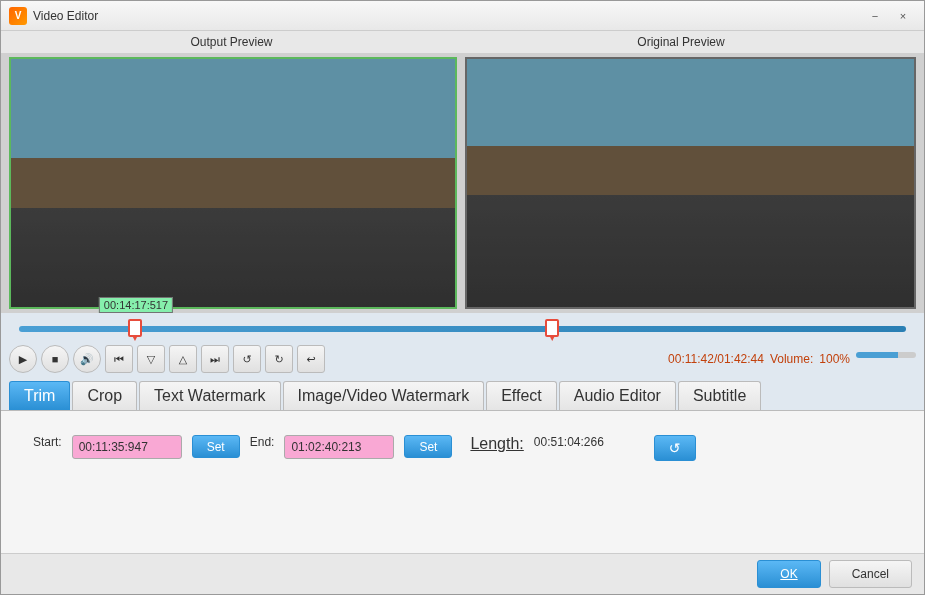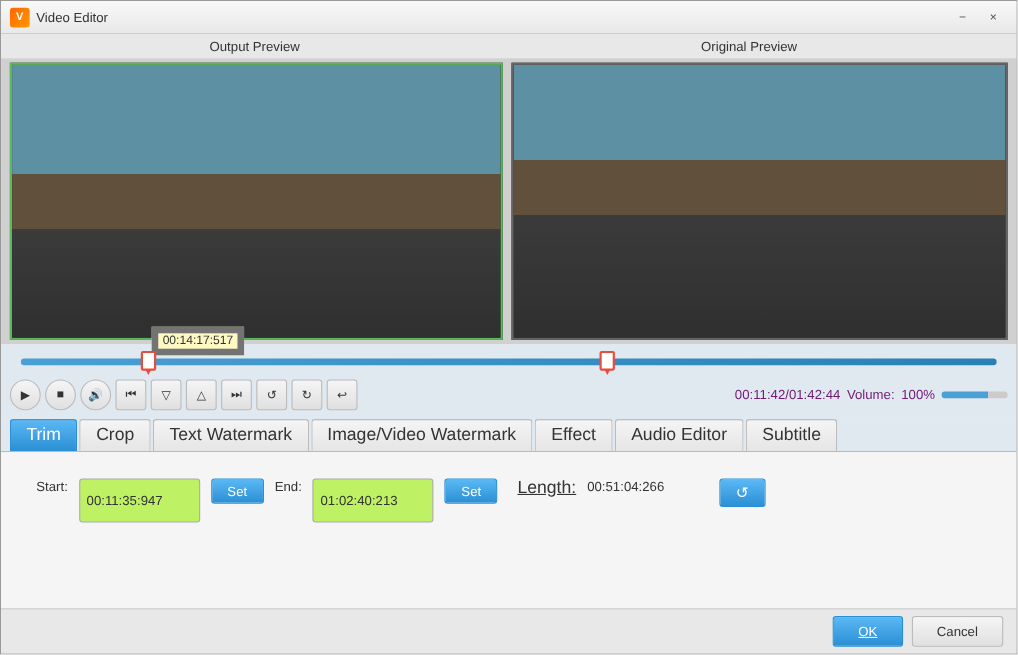--- a/index.html
+++ b/index.html
@@ -155,27 +155,26 @@
       left: 50%;
       transform: translateX(-50%);
       color: #e74c3c;
       font-size: 8px;
     }
     .handle-tooltip {
       position: absolute;
       top: -22px;
       left: 50%;
       transform: translateX(-50%);
-      background: #fef9c3;
-      border: 6px solid #737373;
+      background: #86efac;
+      border: 1px solid #737373;
       padding: 1px 4px;
       font-size: 11px;
       white-space: nowrap;
       color: #333;
-      margin-left: 44px;
     }
     .controls-row {
       display: flex;
       align-items: center;
       padding: 4px 0;
       gap: 4px;
     }
     .ctrl-btn {
       width: 28px;
       height: 28px;
@@ -186,23 +185,22 @@
       display: flex;
       align-items: center;
       justify-content: center;
       font-size: 11px;
       color: #333;
     }
     .ctrl-btn.square { border-radius: 3px; }
     .time-display {
       margin-left: auto;
       font-size: 12px;
-      color: #701a75;
-      display: flex;
-      align-items: center;
+      color: #c2410c;
+      display: flex;
       gap: 6px;
     }
     .volume-slider {
       width: 60px;
       height: 6px;
       background: linear-gradient(to right, #4a9fd4 70%, #ccc 70%);
       border-radius: 3px;
       position: relative;
     }
     .tabs-row {
@@ -240,27 +238,27 @@
       display: flex;
       gap: 10px;
       padding: 8px 16px;
     }
     .trim-label {
       font-size: 12px;
       color: #333;
     }
     .time-input {
       width: 110px;
-      height: 40px;
+      height: 24px;
       border: 1px solid #aaa;
       border-radius: 3px;
       padding: 2px 6px;
       font-size: 12px;
       color: #333;
-      background: #bef264;
+      background: #f9a8d4;
     }
     .set-btn {
       height: 23px;
       padding: 0 14px;
       background: linear-gradient(to bottom, #5bb8f5, #2a8fd4);
       border: 1px solid #2a8fd4;
       border-radius: 3px;
       color: white;
       cursor: pointer;
       font-size: 12px;

